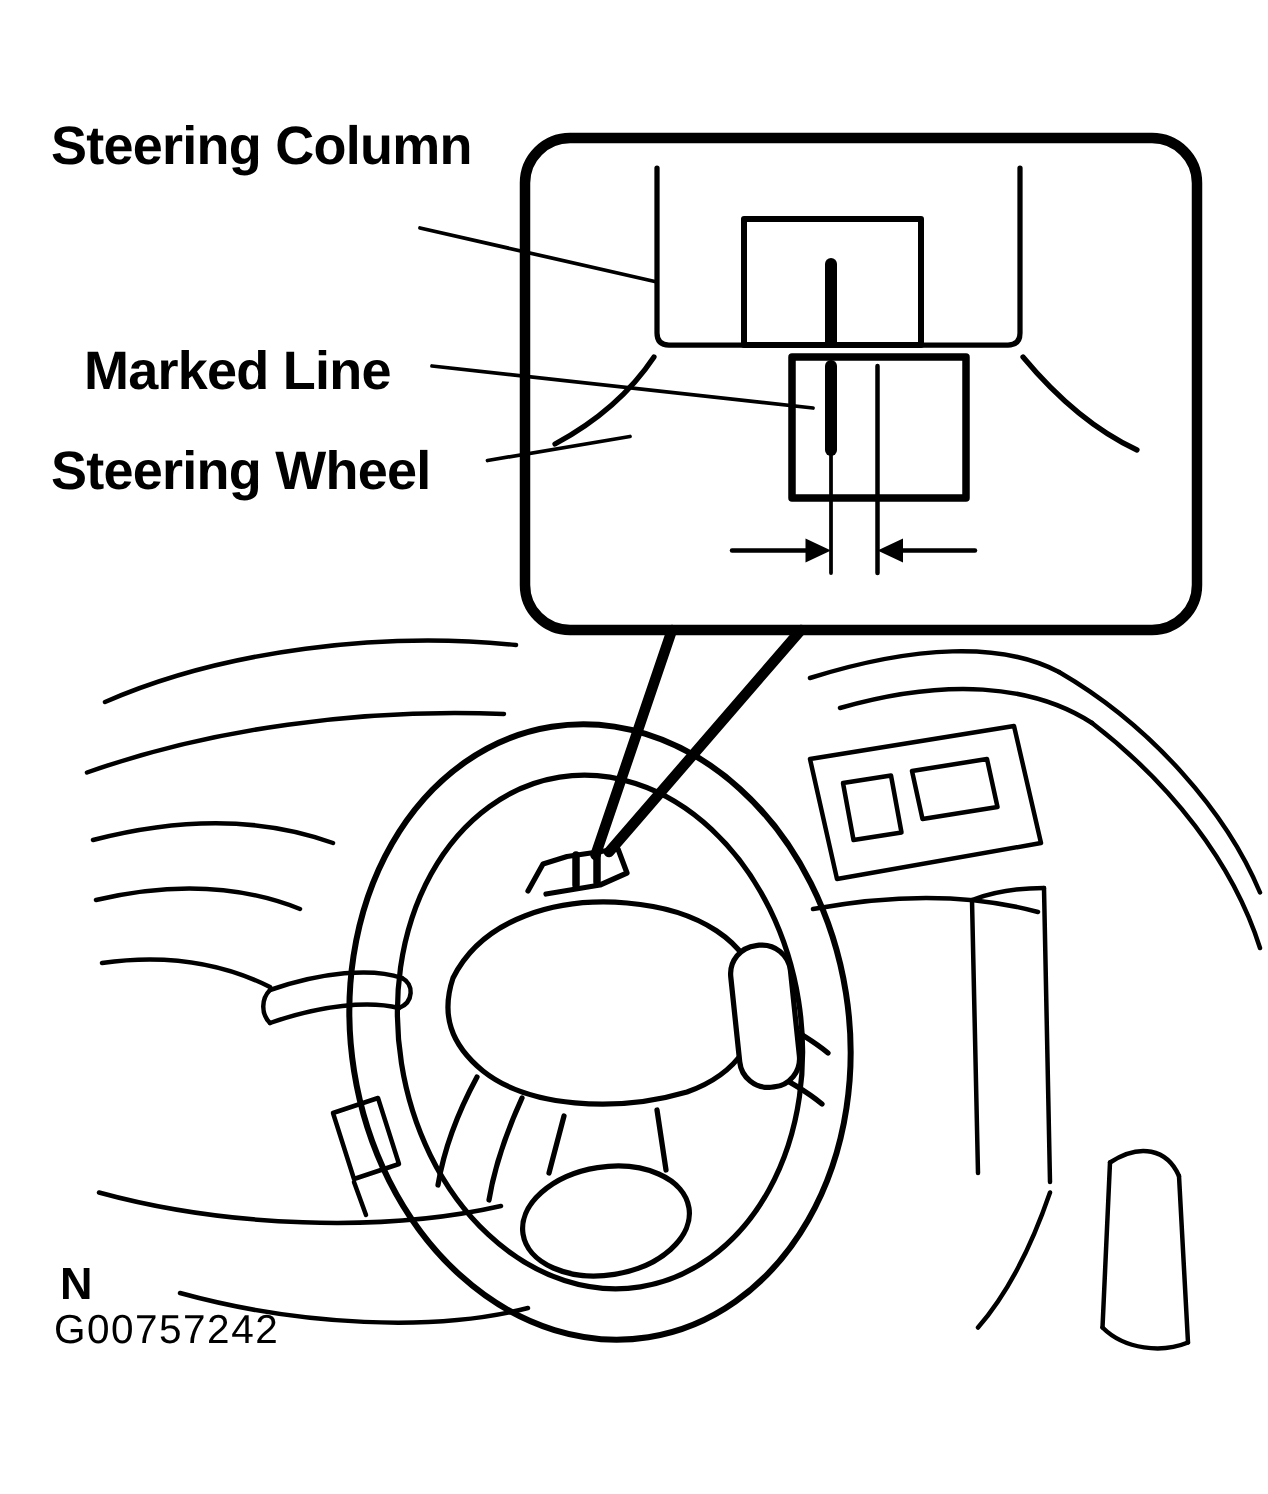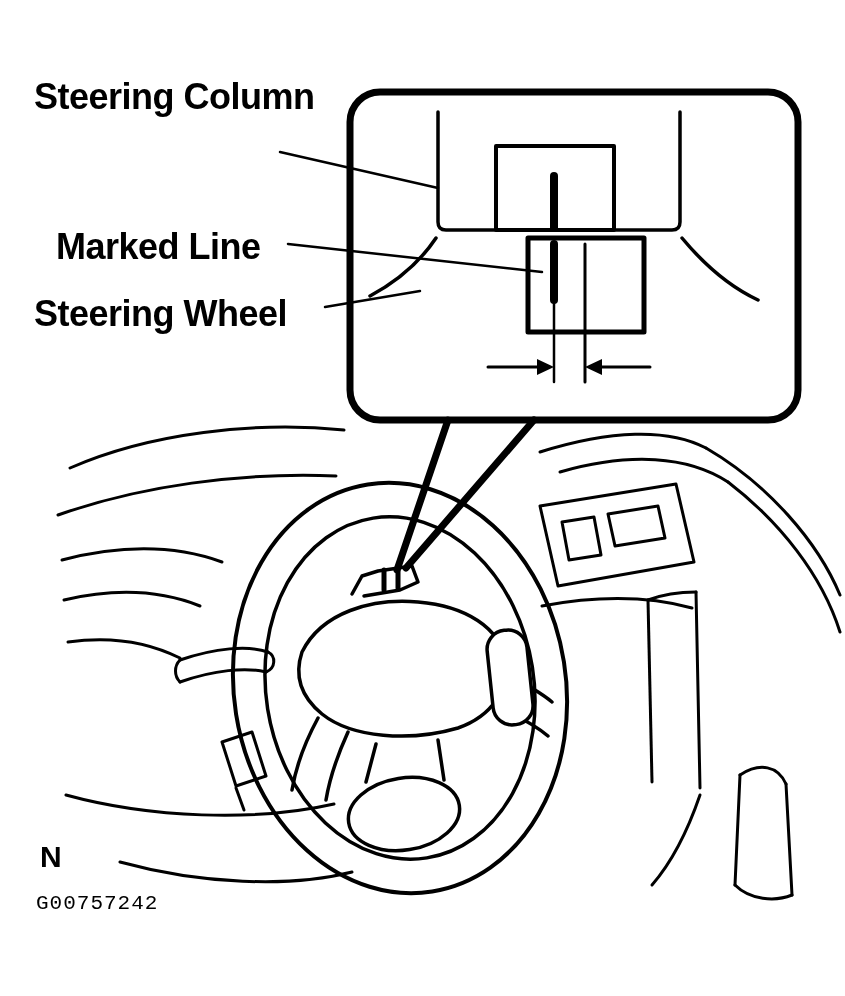--- a/index.html
+++ b/index.html
@@ -35,25 +35,24 @@
   .footer-n {
     position: absolute;
     left: 40px;
     top: 840px;
     font-weight: 700;
     font-size: 30px;
   }
   .footer-id {
     position: absolute;
     left: 36px;
-    top: 892px;
+    top: 871px;
     font-weight: 400;
-    font-size: 21px;
+    font-size: 27px;
     letter-spacing: 1px;
-    font-family: Liberation Mono, monospace;
   }
 </style>
 </head>
 <body>
 
 <div class="canvas">
 
   <svg class="art" width="845" height="996" viewBox="0 0 845 996" fill="none" stroke="#000000" stroke-linecap="round" stroke-linejoin="round">
 
     <g>

